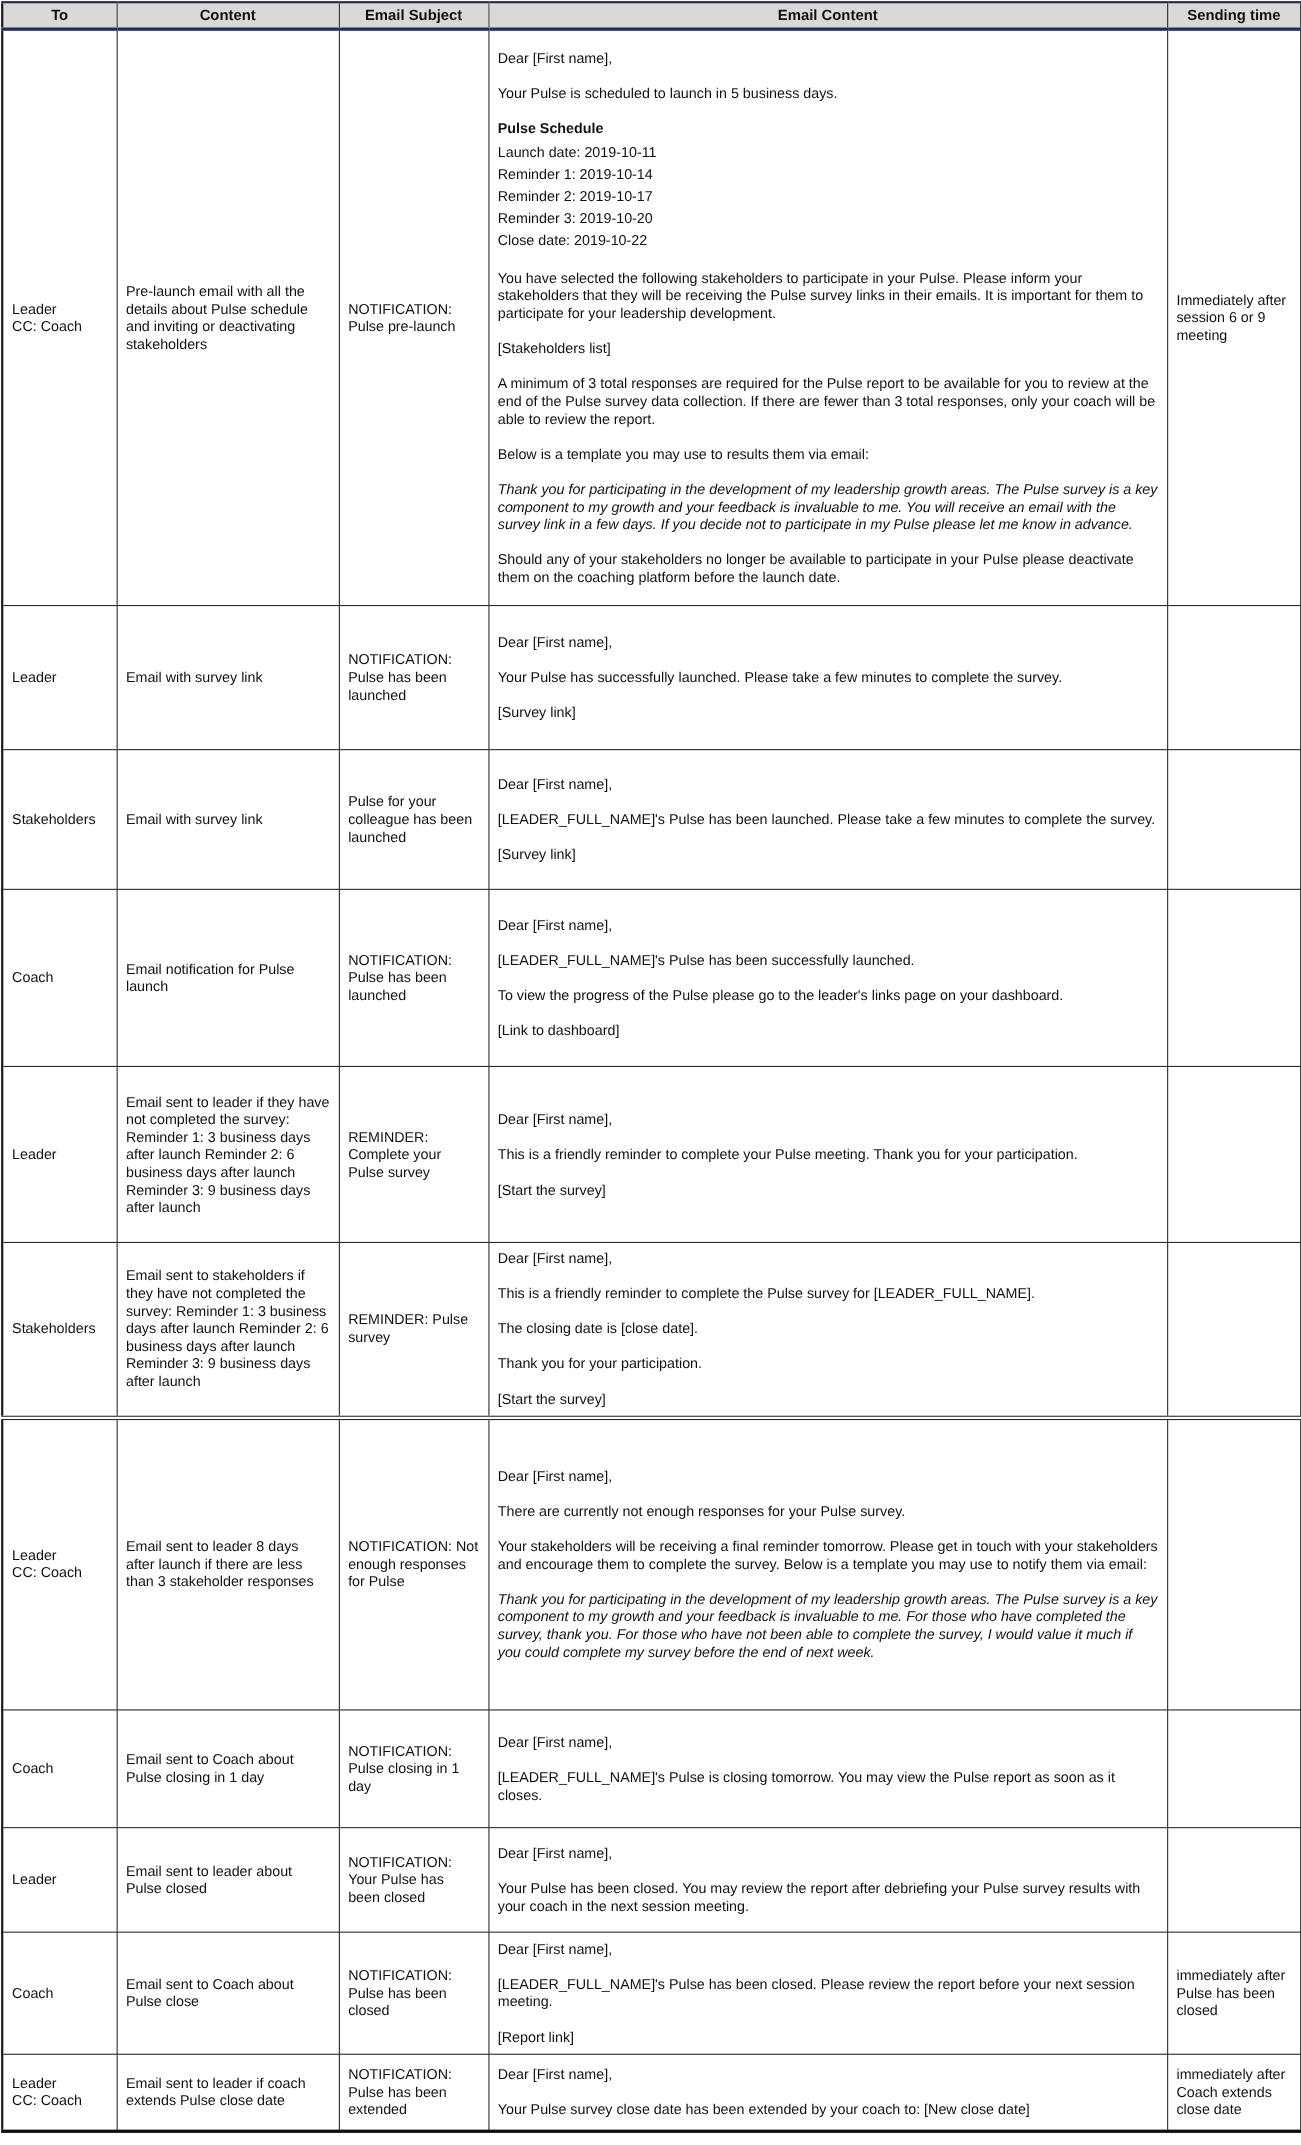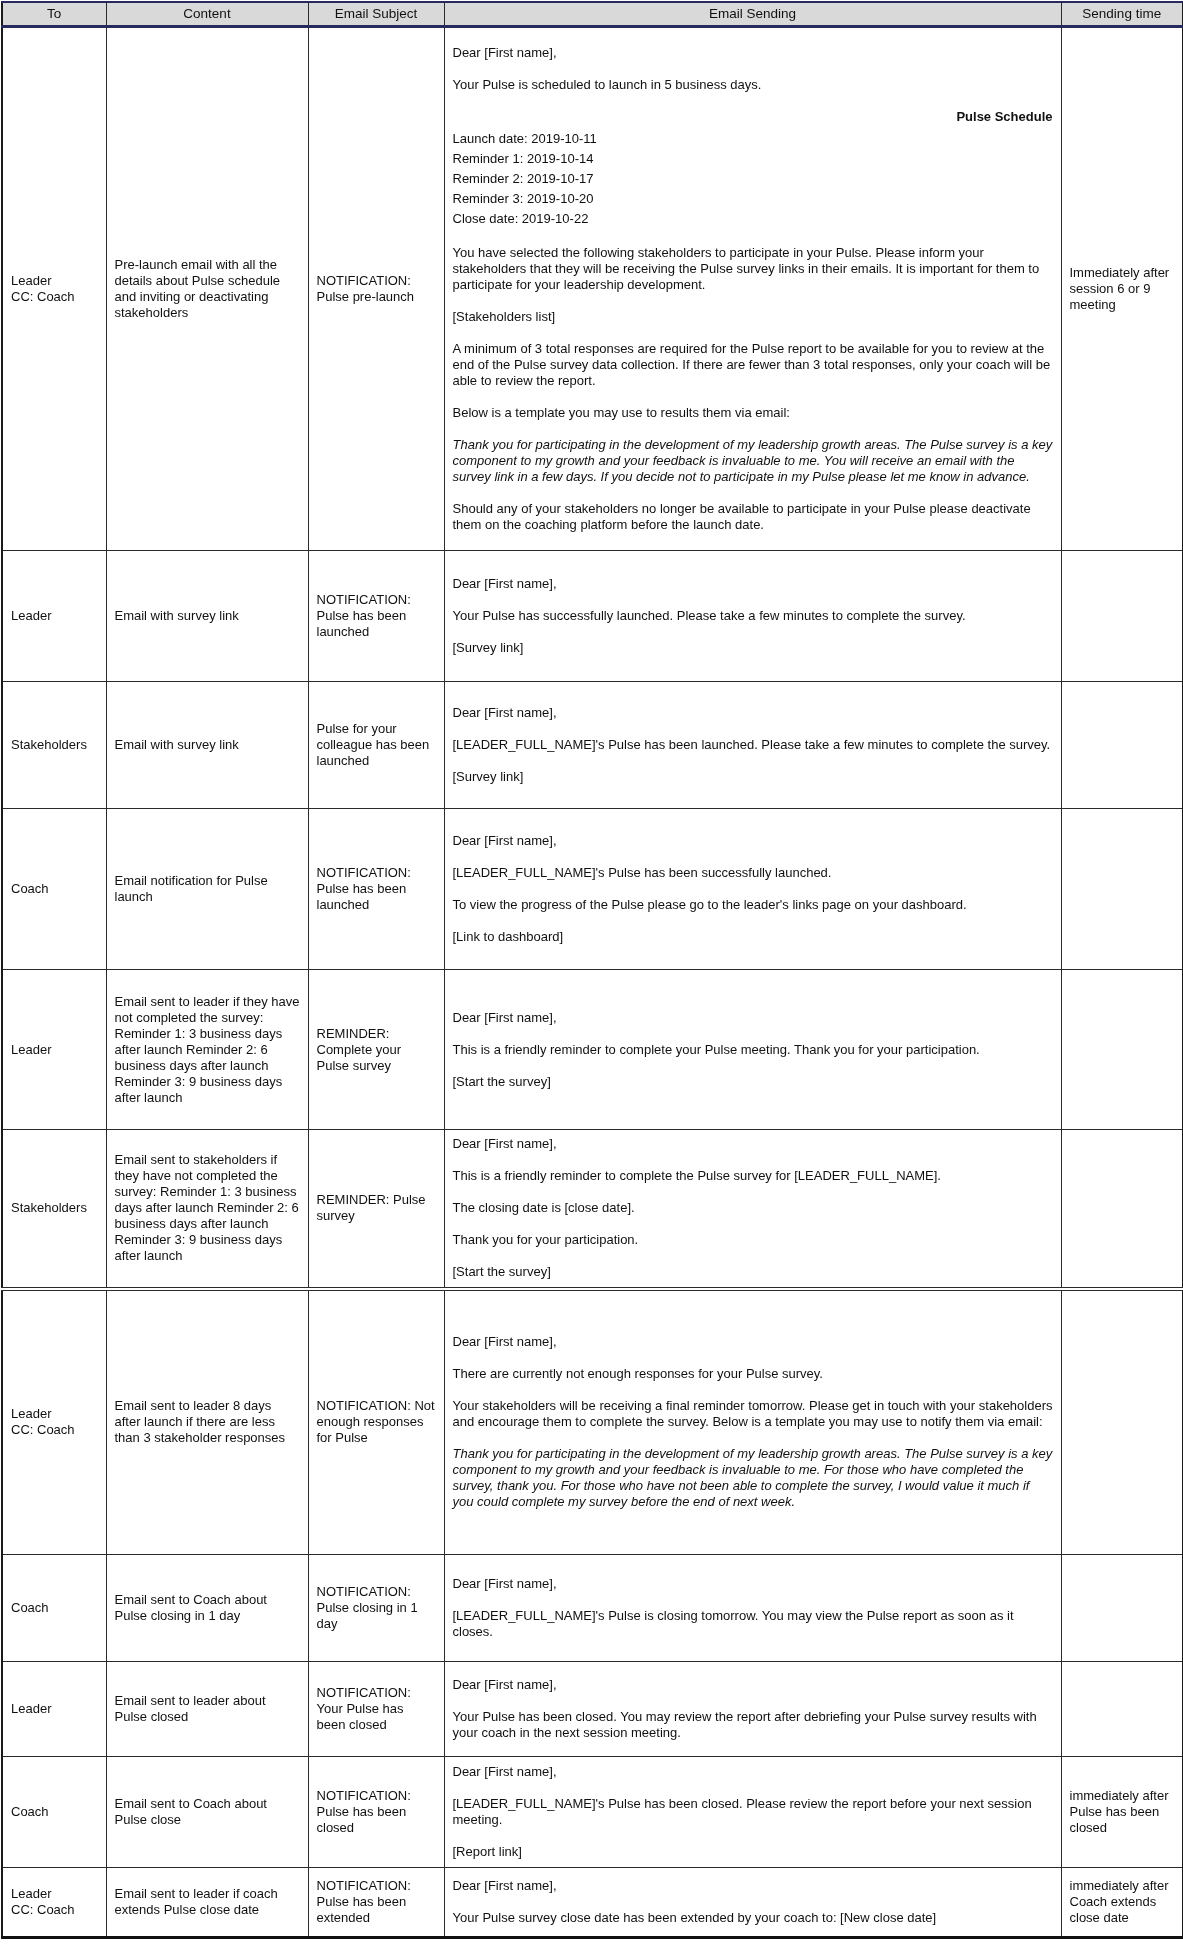--- a/index.html
+++ b/index.html
@@ -15,21 +15,21 @@
     border-collapse: collapse;
     table-layout: fixed;
     width: 1181px;
     margin: 1px 0 0 1px;
     border-left: 2px solid #1a1a1a;
     border-right: 2px solid #1a1a1a;
     border-bottom: 3px solid #111111;
   }
   th {
     background: #d9d9d9;
-    font-weight: normal;
+    font-weight: bold;
     font-size: 13.5px;
     line-height: 16px;
     text-align: center;
     border: 1px solid #2b2b2b;
     border-top: 2px solid #272a5c;
     border-bottom: 3px solid #272a5c;
     padding: 3px 4px;
     overflow: hidden;
   }
   td {
@@ -37,21 +37,21 @@
     vertical-align: middle;
     font-size: 13px;
     line-height: 16px;
     padding: 4px 8px;
     overflow: hidden;
     margin-top: 28px;
   }
   td.c-to, td.c-context, td.c-subject, td.c-time { white-space: pre-line; }
   td.c-content p { margin: 0 0 16px 0; white-space: pre-line; }
   td.c-content p:last-child { margin-bottom: 0; }
-  p.s-b { font-weight: bold; text-align: right; }
+  p.s-b { font-weight: bold; }
   p.s-i { font-style: italic; }
   p.tight { margin-bottom: 4px !important; }
   p.lh-wide { line-height: 20px; }
   tr.section-start td { border-top: 4px double #2b2b2b; }
 </style>
 </head>
 <body>
 
 <div id="sheet">
   <table class="email-table">
@@ -60,21 +60,21 @@
         <col style="width: 202px;">
         <col style="width: 136px;">
         <col style="width: 617px;">
         <col style="width: 122px;">
       </colgroup>
     <thead>
       <tr>
           <th>To</th>
           <th>Content</th>
           <th>Email Subject</th>
-          <th>Email Sending</th>
+          <th>Email Content</th>
           <th>Sending time</th>
         </tr>
     </thead>
     <tbody>
         <tr style="height: 524px;">
           <td class="c-to">Leader
 CC: Coach</td>
           <td class="c-context">Pre-launch email with all the details about Pulse schedule and inviting or deactivating stakeholders</td>
           <td class="c-subject">NOTIFICATION: Pulse pre-launch</td>
           <td class="c-content">

